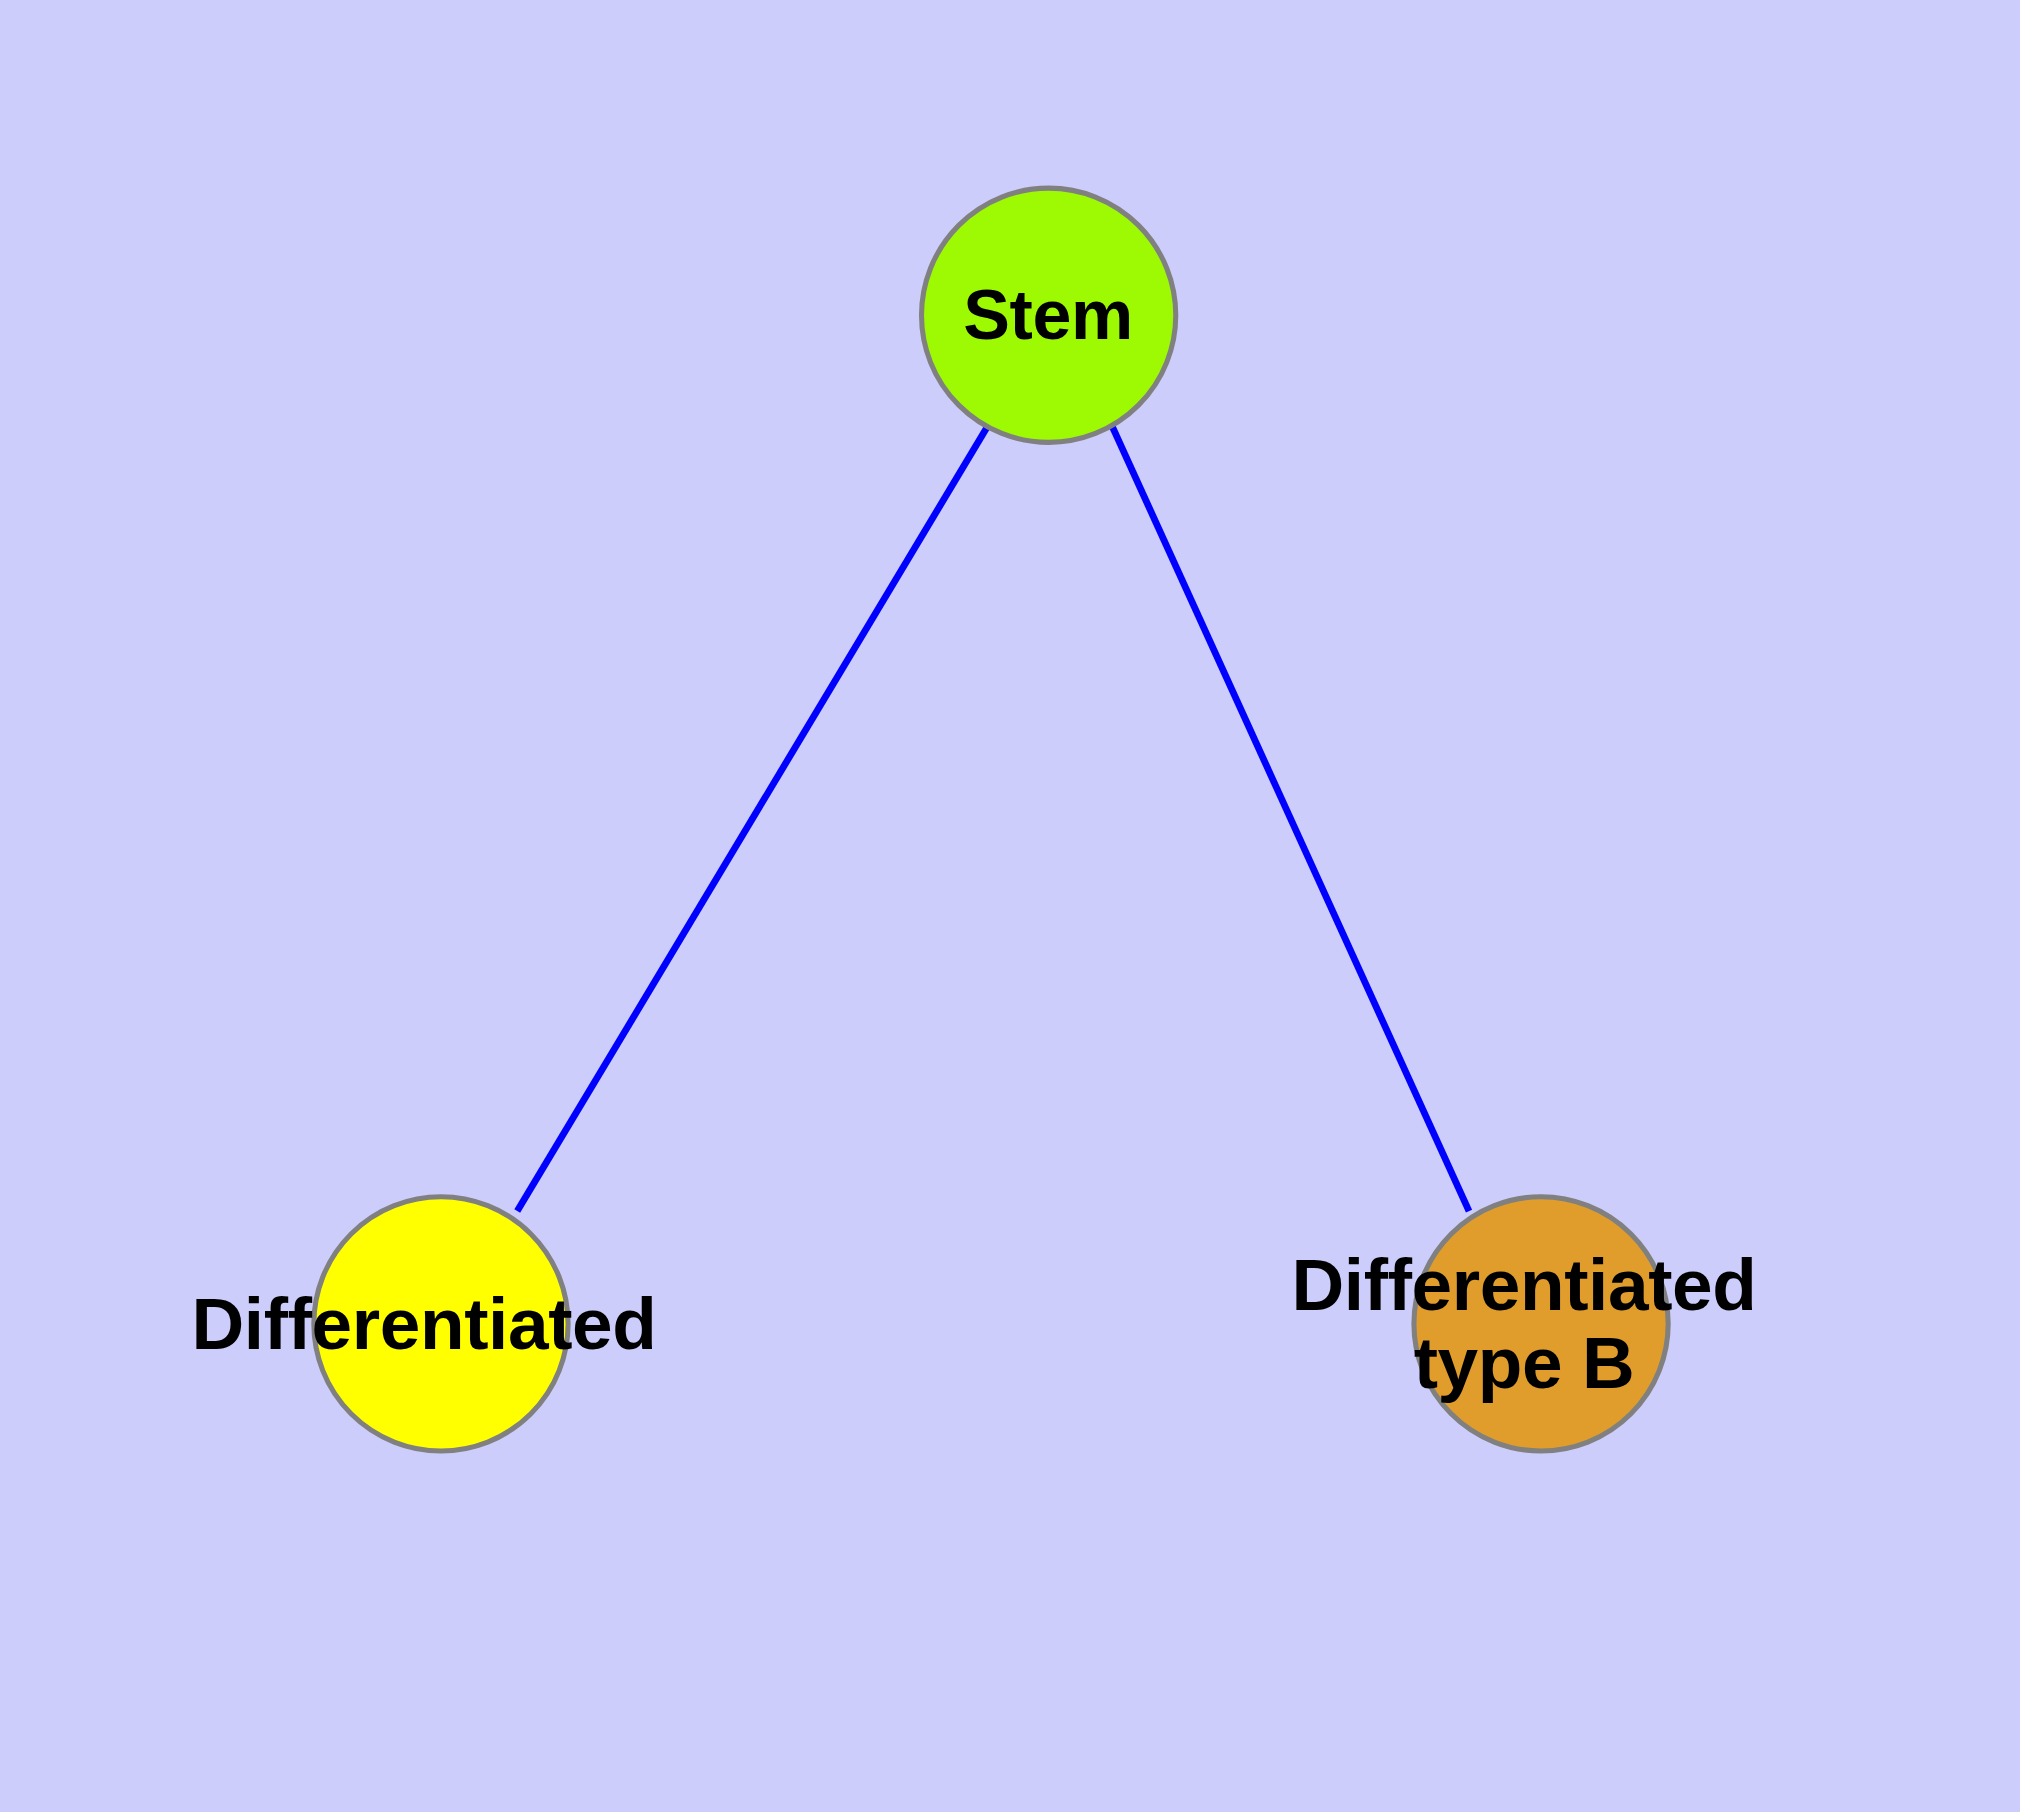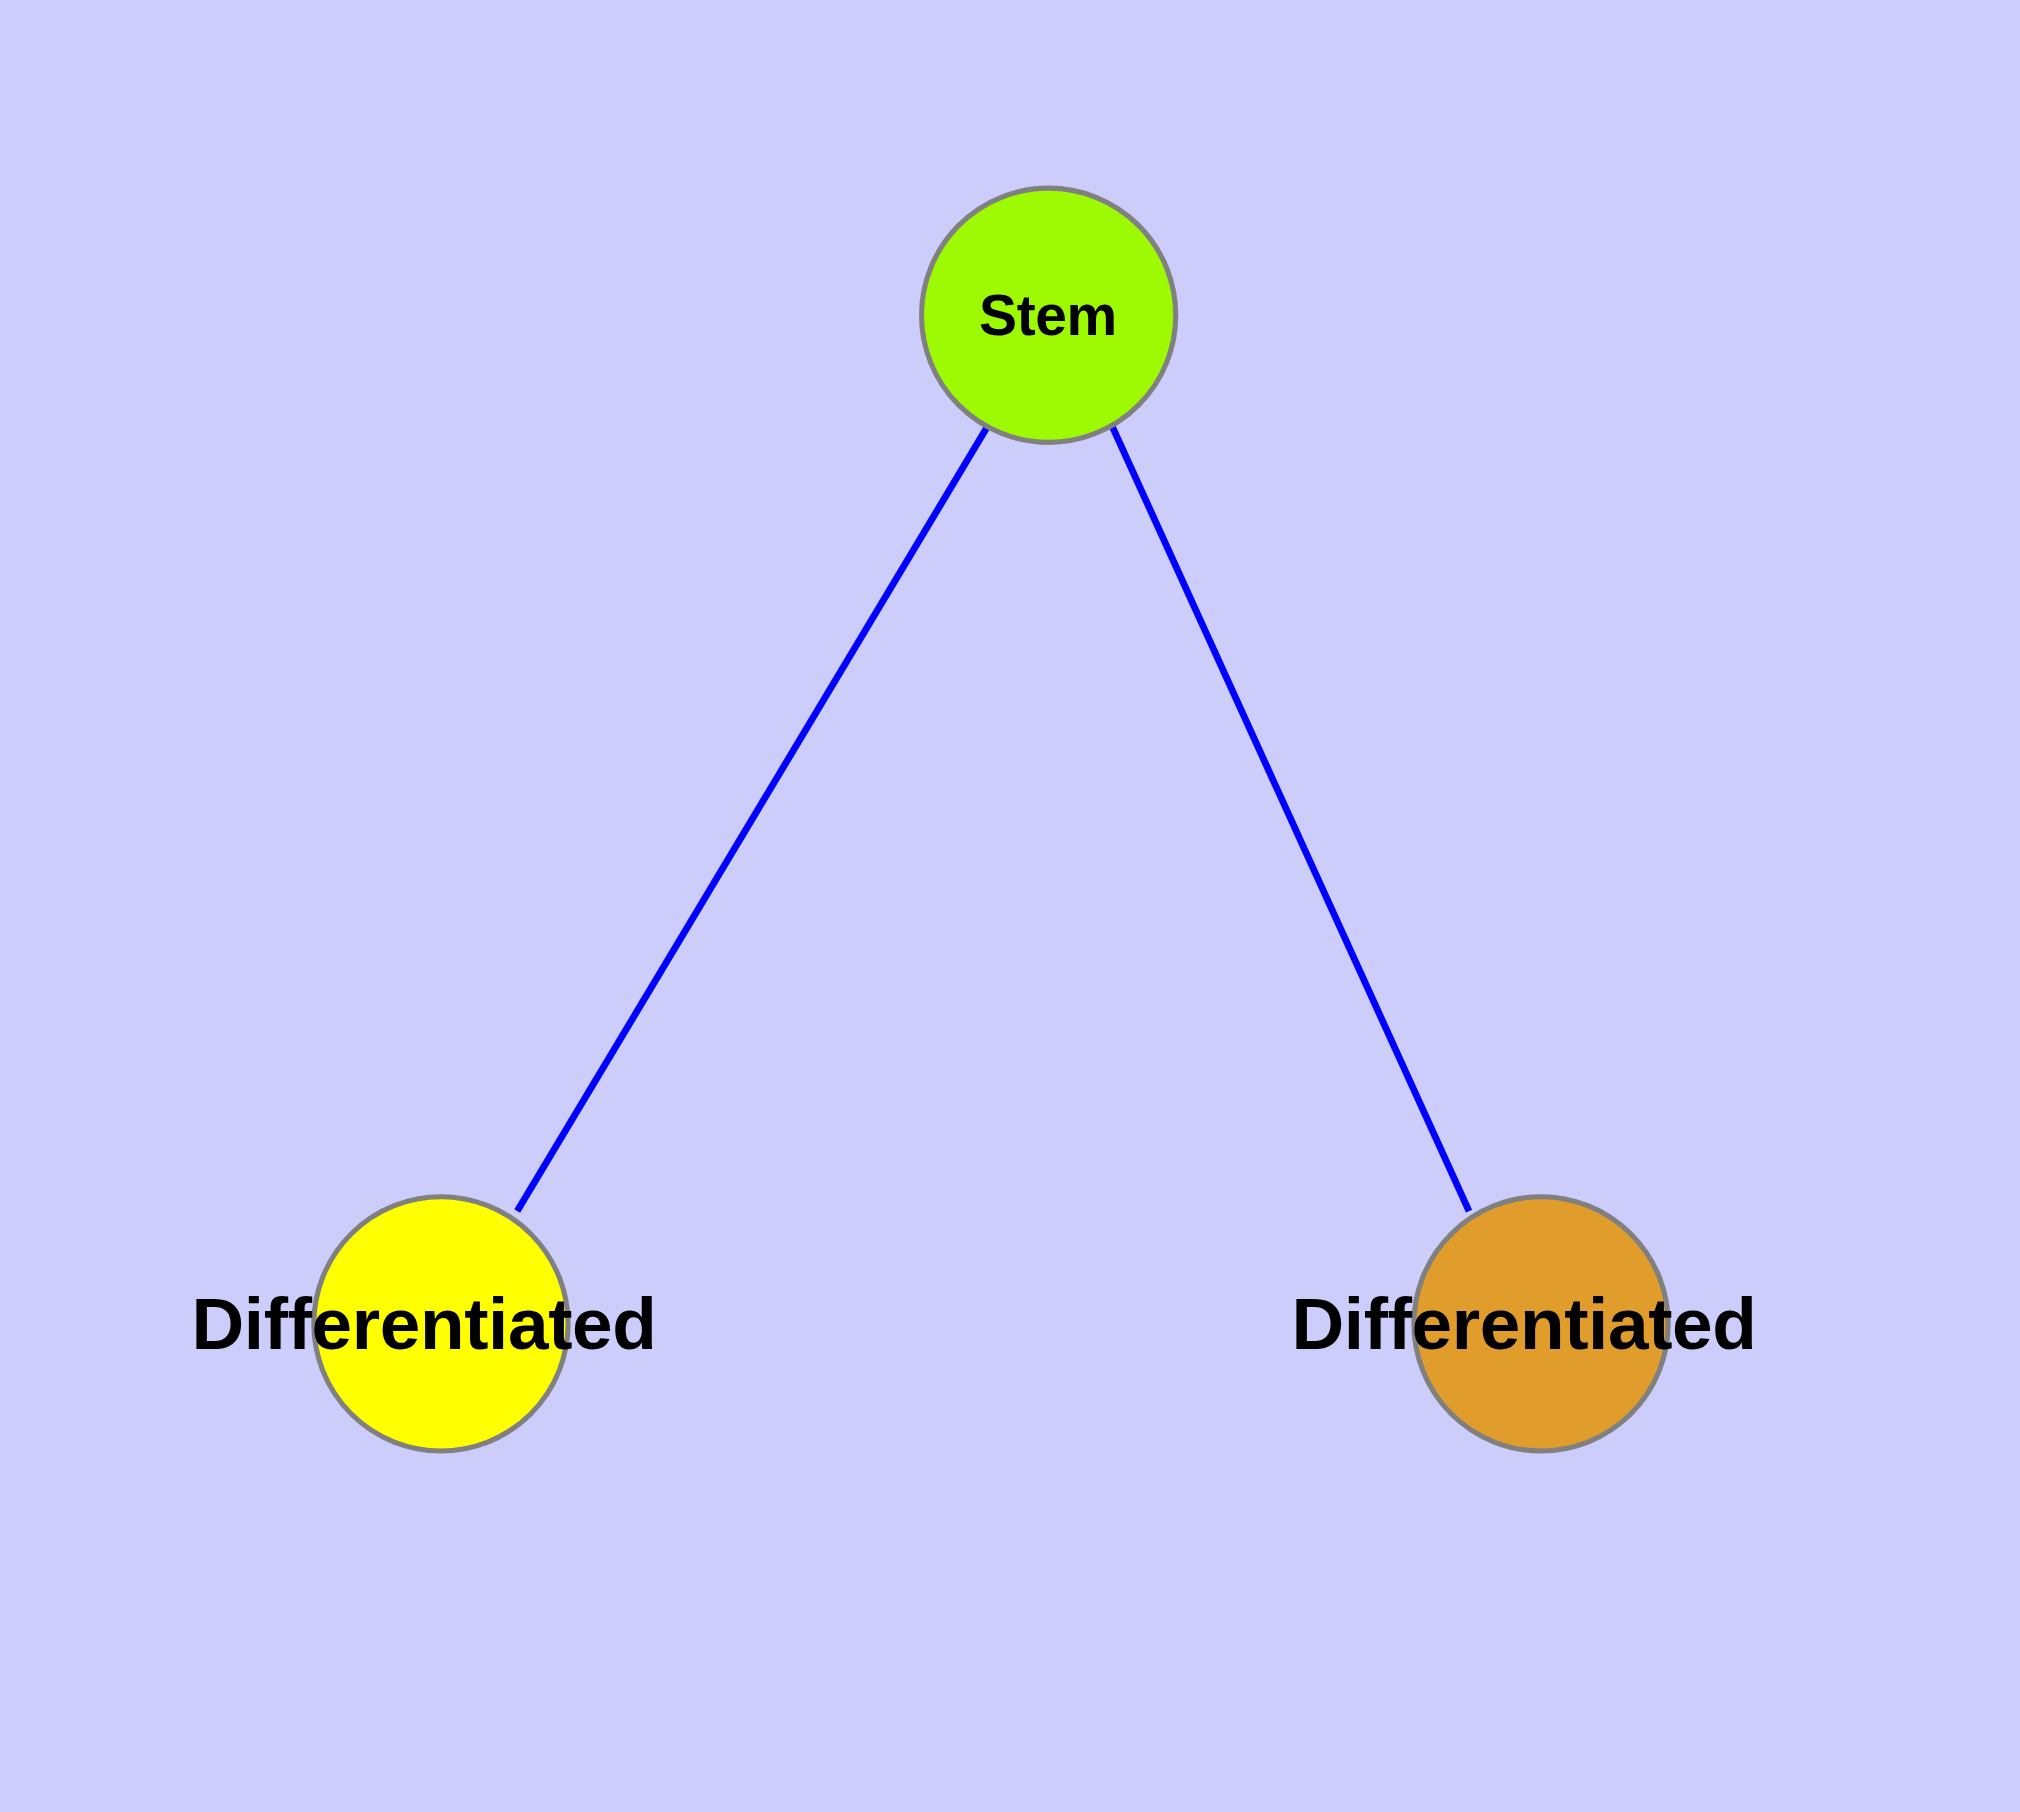--- a/index.html
+++ b/index.html
@@ -52,19 +52,19 @@
         <line x1="1312" y1="503" x2="1733" y2="1429" stroke="#0000ff" stroke-width="8" stroke-linecap="butt"></line>
       </g>
     <g id="nodes-group">
         <circle cx="1237" cy="372" r="150" fill="#9dfa02" stroke="#808080" stroke-width="6"></circle>
         <circle cx="520" cy="1562" r="150" fill="#ffff00" stroke="#808080" stroke-width="6"></circle>
         <circle cx="1818" cy="1562" r="150" fill="#e09d2c" stroke="#808080" stroke-width="6"></circle>
       </g>
   </svg>
 
   <div id="labels-layer">
-      <div class="node-label" style="left: 1048px; top: 315px; font-size: 57px; color: rgb(0, 0, 0);"><div>Stem</div></div>
+      <div class="node-label" style="left: 1048px; top: 315px; font-size: 70px; color: rgb(0, 0, 0);"><div>Stem</div></div>
       <div class="node-label" style="left: 424px; top: 1324px; font-size: 73px; color: rgb(0, 0, 0);"><div>Differentiated</div></div>
-      <div class="node-label" style="left: 1524px; top: 1324px; font-size: 73px; color: rgb(0, 0, 0);"><div>Differentiated</div></div>
+      <div class="node-label" style="left: 1524px; top: 1324px; font-size: 73px; color: rgb(0, 0, 0);"><div>Differentiated</div><div>type B</div></div>
     </div>
 
 </div>
 
 
 </body></html>

